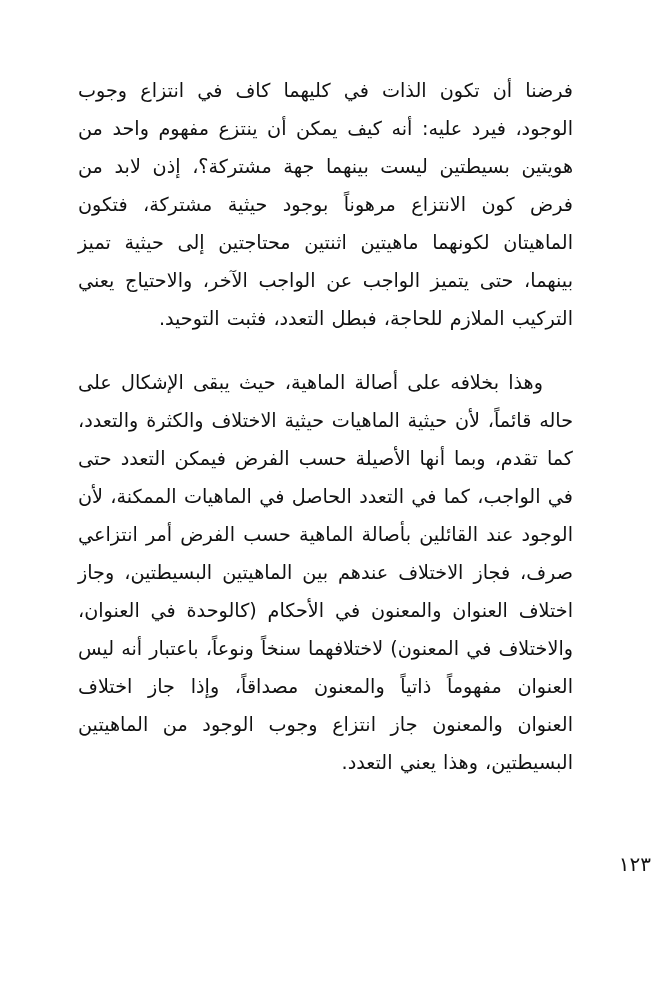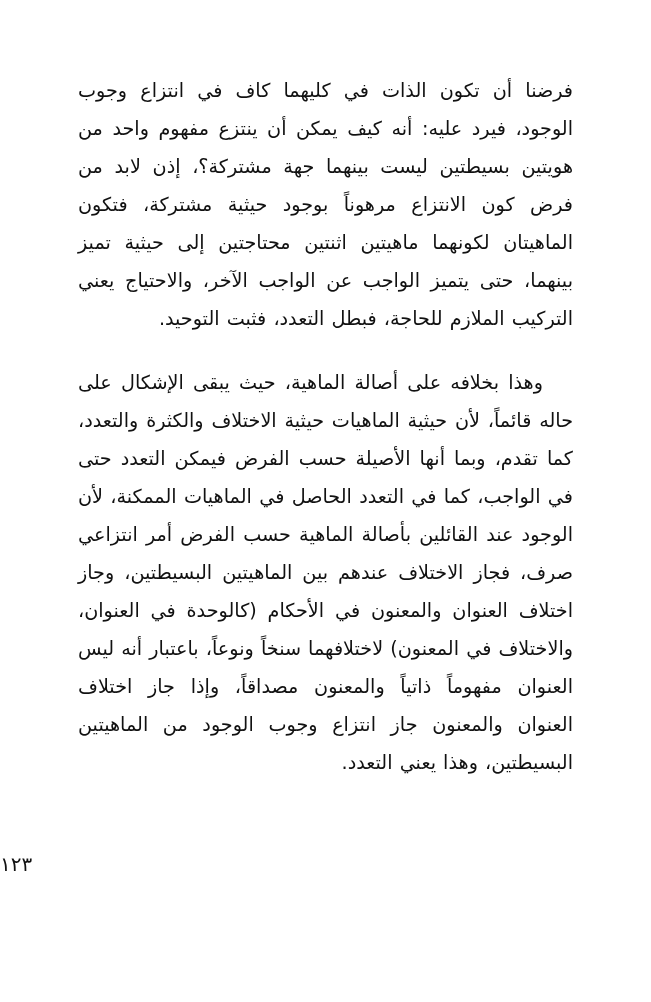--- a/index.html
+++ b/index.html
@@ -43,21 +43,21 @@
     margin-bottom: 0;
   }
   .para.centered-last {
     text-align-last: center;
   }
   .folio {
     position: absolute;
     left: 0;
     right: 0;
     bottom: 56px;
-    text-align: left;
+    text-align: right;
     font-size: 20px;
     line-height: 1;
     color: #111111;
     direction: rtl;
     letter-spacing: 1px;
   }
 </style>
 </head>
 <body>
 

